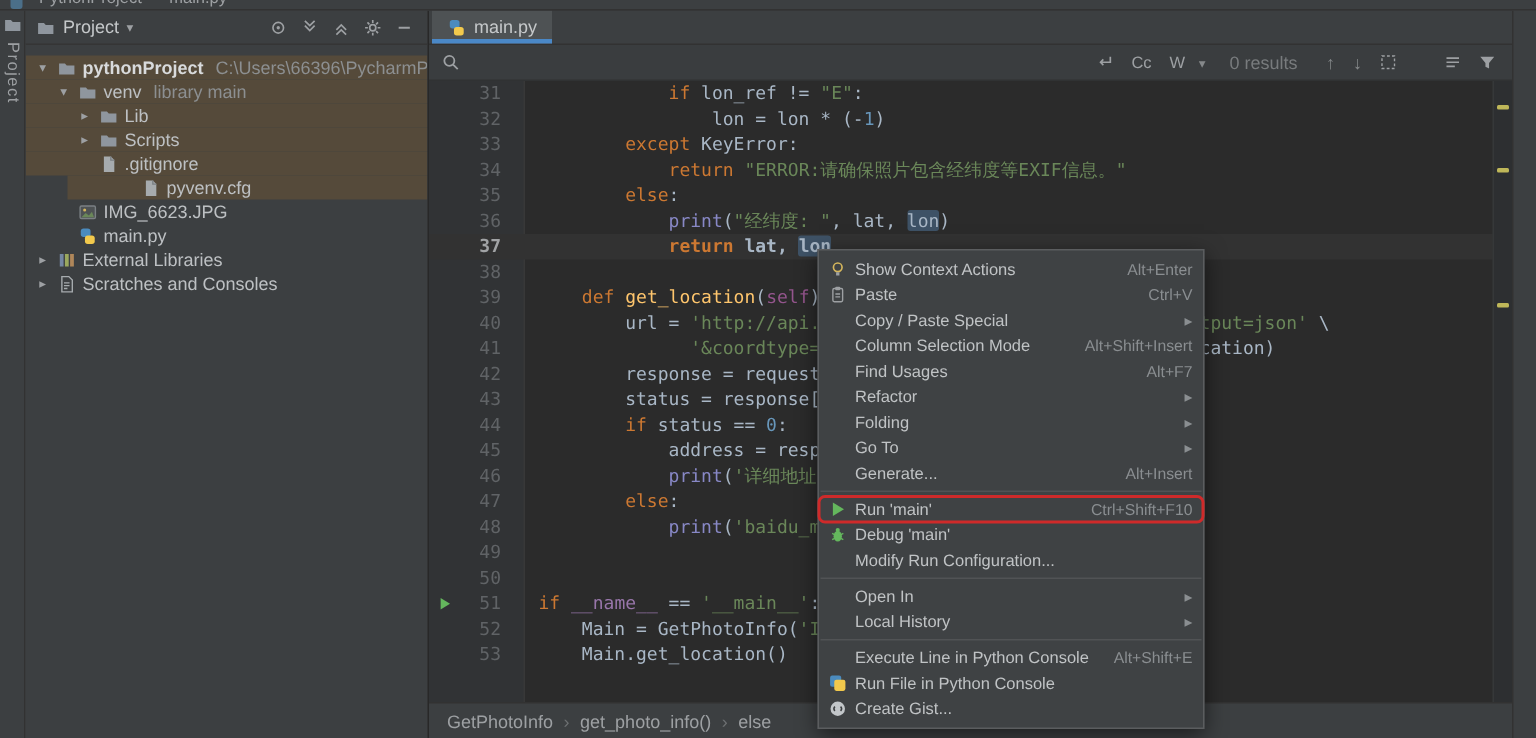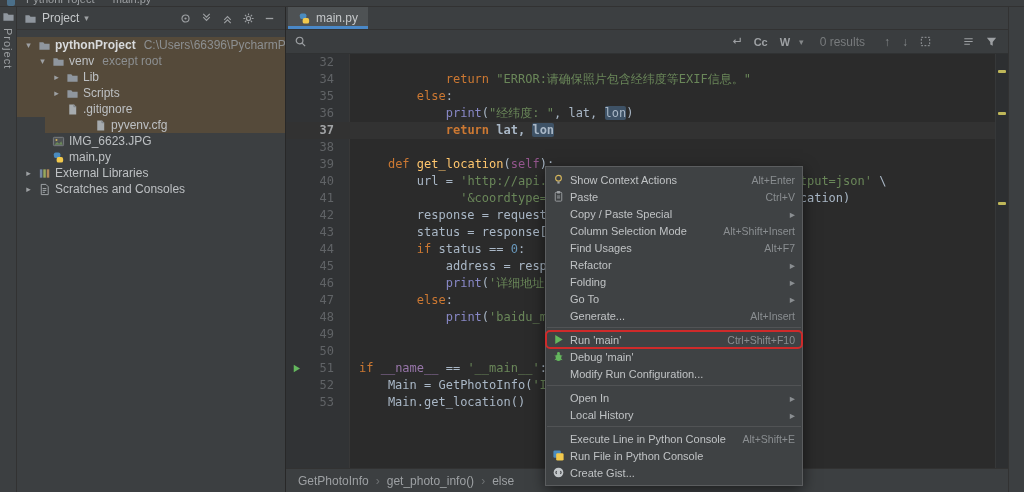--- a/index.html
+++ b/index.html
@@ -47,21 +47,21 @@
   .tab{height:22px;display:flex;align-items:center;gap:5px;padding:0 10px;color:#c5c8ca;cursor:pointer;}
   .tab.active{background:#4e5254;box-shadow:inset 0 -3px 0 var(--tabunderline,#4a88c7);}
   .tab .icon{width:13px;height:13px;display:inline-flex;}
 
   
   .search-bar{height:24px;flex:none;background:#3a3d3f;border-bottom:1px solid #303233;
     display:flex;align-items:center;gap:6px;padding:0 8px;}
   .search-bar .icon{width:13px;height:13px;display:inline-flex;flex:none;}
   .search-input{flex:1;min-width:40px;background:transparent;border:none;outline:none;
     color:#bbbbbb;font-size:12px;font-family:"Liberation Sans",sans-serif;}
-  .sb-toggle{background:transparent;border:none;color:#9da0a3;font-size:11px;cursor:pointer;padding:1px 3px;font-weight:bold;}
+  .sb-toggle{background:transparent;border:none;color:#9da0a3;font-size:11px;cursor:pointer;padding:1px 3px;}
   .sb-caret{color:#85888a;font-size:9px;cursor:pointer;}
   .sb-results{color:#787b7d;margin:0 10px;white-space:nowrap;}
   .sb-arrow{color:#85888a;font-size:12px;cursor:pointer;padding:0 3px;}
   .sb-btn{width:17px;height:17px;display:flex;align-items:center;justify-content:center;cursor:pointer;}
   .sb-gap{width:14px;}
 
   
   .editor-body{flex:1;position:relative;overflow:hidden;background:var(--editorbg,#2b2b2b);}
   .gutter-col{position:absolute;left:0;top:0;bottom:0;width:64px;background:var(--gutterbg,#313335);
     border-right:1px solid #383838;}
@@ -174,21 +174,21 @@
             <span class="sfx">C:\Users\66396\PycharmProjects\pyt</span>
           </div>
           <div class="tree-row dim" style="padding-left: 20px;">
             <span class="chev">▾</span>
             <span class="icon">
               <svg width="13" height="13" viewBox="0 0 14 14" xmlns="http://www.w3.org/2000/svg">
                 <path d="M1.5 3.5h4.2L7 5h5.5v6.5h-11z" fill="#8f969e"></path>
               </svg>
             </span>
             <span class="lbl">venv</span>
-            <span class="sfx">except root</span>
+            <span class="sfx">library main</span>
           </div>
           <div class="tree-row dim" style="padding-left: 34px;">
             <span class="chev">▸</span>
             <span class="icon">
               <svg width="13" height="13" viewBox="0 0 14 14" xmlns="http://www.w3.org/2000/svg">
                 <path d="M1.5 3.5h4.2L7 5h5.5v6.5h-11z" fill="#8f969e"></path>
               </svg>
             </span>
             <span class="lbl">Lib</span>
           </div>
@@ -313,21 +313,23 @@
         <span class="sb-btn">
             <svg width="13" height="13" viewBox="0 0 14 14" xmlns="http://www.w3.org/2000/svg">
               <path d="M2 3h10L8.3 7.6v3.9l-2.6-1.3V7.6z" fill="#9da0a3"></path>
             </svg>
           </span>
       </div>
 
       <div class="editor-body">
         <div class="gutter-col"></div>
         <div class="code">
-            <div class="code-line"><span class="gut"><span>32</span></span></div>
+            <div class="code-line"><span class="gut"><span>31</span></span><span class="code-text"><span class="tok-tx">            </span><span class="tok-kw">if</span><span class="tok-tx"> lon_ref != </span><span class="tok-str">"E"</span><span class="tok-tx">:</span></span></div>
+            <div class="code-line"><span class="gut"><span>32</span></span><span class="code-text"><span class="tok-tx">                lon = lon * (-</span><span class="tok-num">1</span><span class="tok-tx">)</span></span></div>
+            <div class="code-line"><span class="gut"><span>33</span></span><span class="code-text"><span class="tok-tx">        </span><span class="tok-kw">except</span><span class="tok-tx"> KeyError:</span></span></div>
             <div class="code-line"><span class="gut"><span>34</span></span><span class="code-text"><span class="tok-tx">            </span><span class="tok-kw">return</span><span class="tok-tx"> </span><span class="tok-str">"ERROR:请确保照片包含经纬度等EXIF信息。"</span></span></div>
             <div class="code-line"><span class="gut"><span>35</span></span><span class="code-text"><span class="tok-tx">        </span><span class="tok-kw">else</span><span class="tok-tx">:</span></span></div>
             <div class="code-line"><span class="gut"><span>36</span></span><span class="code-text"><span class="tok-tx">            </span><span class="tok-bi">print</span><span class="tok-tx">(</span><span class="tok-str">"经纬度: "</span><span class="tok-tx">, lat, </span><span class="tok-tx hl">lon</span><span class="tok-tx">)</span></span></div>
             <div class="code-line current"><span class="gut"><span>37</span></span><span class="code-text"><span class="tok-tx">            </span><span class="tok-kw">return</span><span class="tok-tx"> lat, </span><span class="tok-tx hl">lon</span></span></div>
             <div class="code-line"><span class="gut"><span>38</span></span><span class="code-text"></span></div>
             <div class="code-line"><span class="gut"><span>39</span></span><span class="code-text"><span class="tok-tx">    </span><span class="tok-kw">def</span><span class="tok-tx"> </span><span class="tok-fn">get_location</span><span class="tok-tx">(</span><span class="tok-self">self</span><span class="tok-tx">):</span></span></div>
             <div class="code-line"><span class="gut"><span>40</span></span><span class="code-text"><span class="tok-tx">        url = </span><span class="tok-str">'http://api.map.baidu.com/reverse_geocoding/?output=json'</span><span class="tok-tx"> \</span></span></div>
             <div class="code-line"><span class="gut"><span>41</span></span><span class="code-text"><span class="tok-tx">              </span><span class="tok-str">'&amp;coordtype=wgs84ll&amp;location={}'</span><span class="tok-tx">.format(self.location)</span></span></div>
             <div class="code-line"><span class="gut"><span>42</span></span><span class="code-text"><span class="tok-tx">        response = requests.get(url)</span></span></div>
             <div class="code-line"><span class="gut"><span>43</span></span><span class="code-text"><span class="tok-tx">        status = response[</span><span class="tok-str">'status'</span><span class="tok-tx">]</span></span></div>

